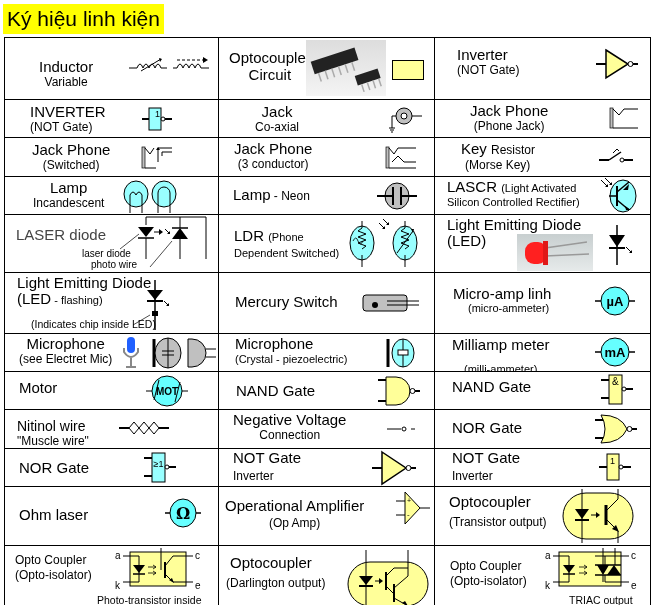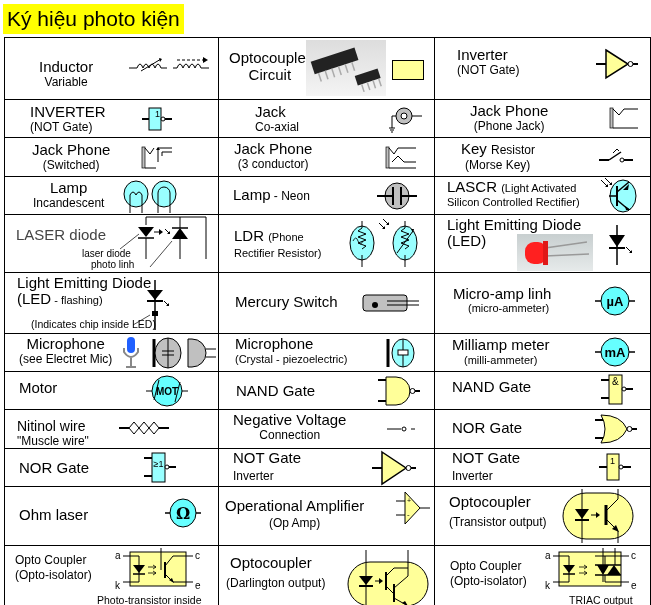--- a/index.html
+++ b/index.html
@@ -12,21 +12,21 @@
   .lbl { position:absolute; font-size:15px; line-height:16px; white-space:nowrap; }
   .sub { font-size:11px; line-height:13px; display:block; }
   .sub2 { font-size:12px; line-height:14px; display:block; }
   .sym { position:absolute; }
   svg { display:block; overflow:visible; }
   .small { font-size:10px; position:absolute; white-space:nowrap; }
 </style>
 </head>
 <body>
 
-<div class="title">Ký hiệu photo kiện</div>
+<div class="title">Ký hiệu linh kiện</div>
 
 <table class="grid">
 
   <tbody>
       <tr style="height:61px">
     <td class="c1">
           <div class="cell" style="height:61px">
       <div class="lbl" style="left:34px;top:21px;text-align:center"><span>Inductor</span><span class="sub2" style="text-align:center">Variable</span></div>
       <div class="sym" style="left:124px;top:18px">
         <svg width="80" height="20">
@@ -95,21 +95,21 @@
                 <rect x="7" y="2" width="12" height="22" fill="#99ffff" stroke="#000"></rect>
                 <text x="13" y="11" font-size="9" font-family="Liberation Sans, sans-serif">1</text>
                 <circle cx="21" cy="13" r="2" fill="#fff" stroke="#000"></circle>
                 <line x1="23" y1="13" x2="30" y2="13" stroke="#000" stroke-width="2"></line>
               </svg>
       </div>
     </div>
         </td>
     <td>
           <div class="cell" style="height:37px">
-      <div class="lbl" style="left:36px;top:4px;text-align:left"><span>Jack</span><span class="sub2">Co-axial</span></div>
+      <div class="lbl" style="left:36px;top:4px;text-align:center"><span>Jack</span><span class="sub2">Co-axial</span></div>
       <div class="sym" style="left:169px;top:4px">
         <svg width="34" height="30">
                 <circle cx="16" cy="12" r="8" fill="#c0c0c0" stroke="#000"></circle>
                 <circle cx="16" cy="12" r="3" fill="#fff" stroke="#000"></circle>
                 <line x1="24" y1="12" x2="34" y2="12" stroke="#000"></line>
                 <path d="M8 12 H4 V24" fill="none" stroke="#000"></path>
                 <line x1="1" y1="24" x2="7" y2="24" stroke="#000"></line>
                 <line x1="2" y1="26" x2="6" y2="26" stroke="#000"></line>
                 <line x1="3" y1="28" x2="5" y2="28" stroke="#000"></line>
               </svg>
@@ -226,21 +226,21 @@
       </div>
     </div>
         </td>
   </tr>
 
   <tr style="height:57px">
     <td>
           <div class="cell" style="height:57px">
       <div class="lbl" style="left:11px;top:12px;color:#444"><span>LASER diode</span></div>
       <div class="small" style="left:77px;top:33px">laser diode</div>
-      <div class="small" style="left:86px;top:44px">photo linh</div>
+      <div class="small" style="left:86px;top:44px">photo wire</div>
       <div class="sym" style="left:127px;top:2px">
         <svg width="80" height="55">
                 <line x1="14" y1="0" x2="74" y2="0" stroke="#000"></line>
                 <line x1="14" y1="0" x2="14" y2="8" stroke="#000"></line>
                 <path d="M6 10 H22 L14 20 Z"></path>
                 <line x1="6" y1="21" x2="22" y2="21" stroke="#000" stroke-width="1.5"></line>
                 <line x1="14" y1="21" x2="14" y2="42" stroke="#000"></line>
                 <line x1="22" y1="15" x2="28" y2="15" stroke="#000"></line>
                 <path d="M27 12 l4 3 l-4 3z"></path>
                 <line x1="33" y1="12" x2="37" y2="16" stroke="#000"></line>
@@ -251,21 +251,21 @@
                 <line x1="48" y1="22" x2="48" y2="42" stroke="#000"></line>
                 <line x1="74" y1="0" x2="74" y2="42" stroke="#000"></line>
                 <line x1="-12" y1="32" x2="7" y2="17" stroke="#000" stroke-width="0.7"></line>
                 <line x1="18" y1="50" x2="40" y2="24" stroke="#000" stroke-width="0.7"></line>
               </svg>
       </div>
     </div>
         </td>
     <td>
           <div class="cell" style="height:57px">
-      <div class="lbl" style="left:15px;top:13px"><span>LDR</span> <span style="font-size:11px">(Phone</span><span class="sub" style="margin-top:2px">Rectifier Resistor)</span></div>
+      <div class="lbl" style="left:15px;top:13px"><span>LDR</span> <span style="font-size:11px">(Phone</span><span class="sub" style="margin-top:2px">Dependent Switched)</span></div>
       <div class="sym" style="left:128px;top:2px">
         <svg width="74" height="54">
                 <ellipse cx="15" cy="26" rx="12" ry="17" fill="#99ffff" stroke="#000"></ellipse>
                 <line x1="15" y1="4" x2="15" y2="11" stroke="#000"></line>
                 <path d="M15 11 l-4 3 l8 3 l-8 3 l8 3 l-8 3 l8 3 l-4 3" fill="none" stroke="#000"></path>
                 <line x1="15" y1="38" x2="15" y2="50" stroke="#000"></line>
                 <path d="M6 24 q3 -6 5 0 q2 6 5 0" fill="none" stroke="#000" stroke-width="0.8"></path>
                 <ellipse cx="58" cy="26" rx="12" ry="17" fill="#99ffff" stroke="#000"></ellipse>
                 <line x1="58" y1="4" x2="58" y2="11" stroke="#000"></line>
                 <path d="M58 11 l-4 3 l8 3 l-8 3 l8 3 l-8 3 l8 3 l-4 3" fill="none" stroke="#000"></path>
@@ -382,21 +382,21 @@
                 <line x1="4" y1="2" x2="4" y2="30" stroke="#000" stroke-width="3"></line>
                 <ellipse cx="19" cy="16" rx="11" ry="14" fill="#99ffff" stroke="#000"></ellipse>
                 <line x1="19" y1="2" x2="19" y2="30" stroke="#000"></line>
                 <rect x="14" y="13" width="10" height="5" fill="#fff" stroke="#000"></rect>
               </svg>
       </div>
     </div>
         </td>
     <td>
           <div class="cell" style="height:37px">
-      <div class="lbl" style="left:17px;top:3px"><span>Milliamp meter</span><span class="sub" style="padding-left:12px;margin-top:1px">(milli-ammeter)</span></div>
+      <div class="lbl" style="left:17px;top:3px"><span>Milliamp meter</span><span class="sub" style="padding-left:12px;margin-top:10px">(milli-ammeter)</span></div>
       <div class="sym" style="left:160px;top:2px">
         <svg width="40" height="32">
                 <line x1="0" y1="16" x2="40" y2="16" stroke="#000" stroke-width="1.5"></line>
                 <ellipse cx="20" cy="16" rx="14" ry="14" fill="#66ffff" stroke="#000"></ellipse>
                 <text x="20" y="21" font-size="13" font-weight="bold" text-anchor="middle" font-family="Liberation Sans, sans-serif">mA</text>
               </svg>
       </div>
     </div>
         </td>
   </tr>

